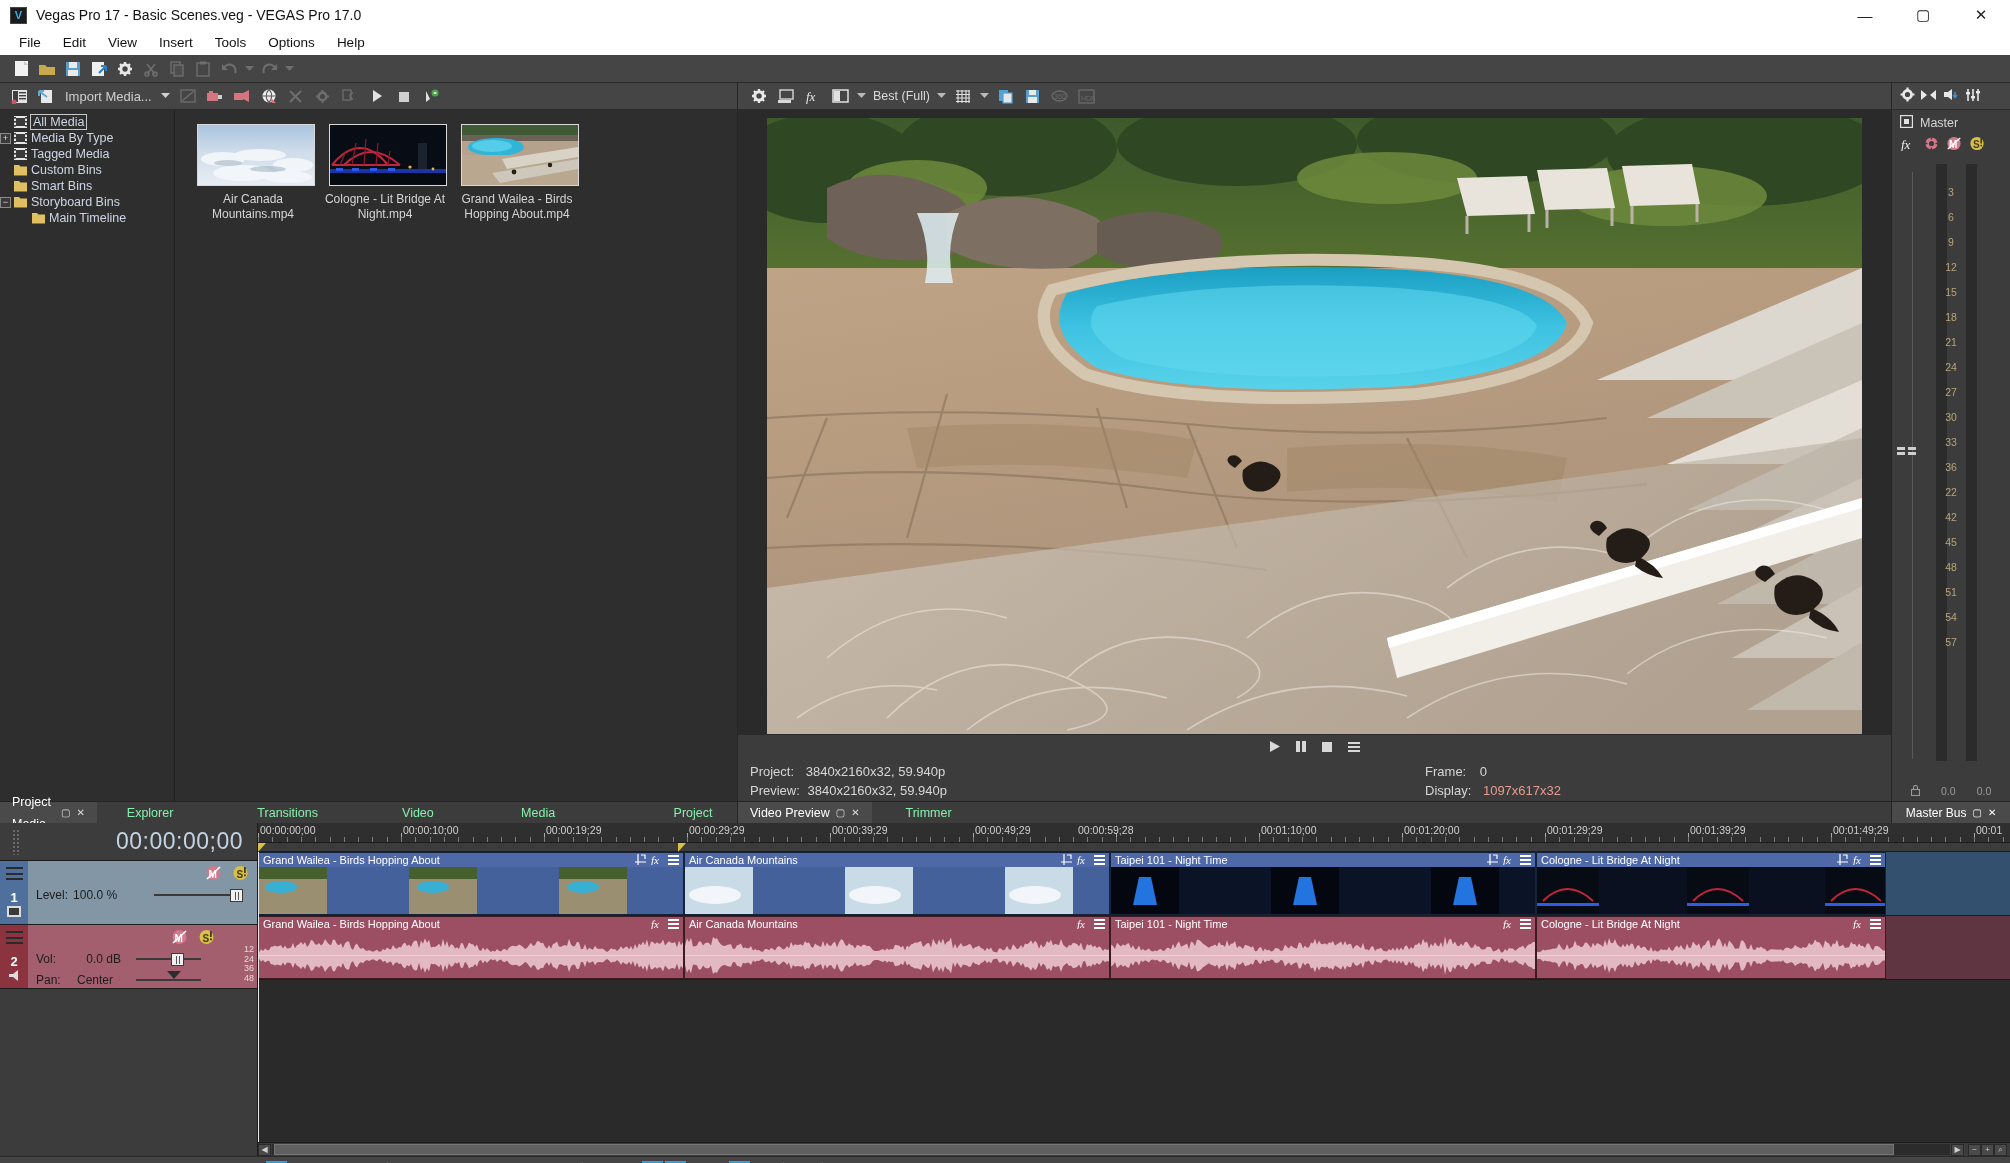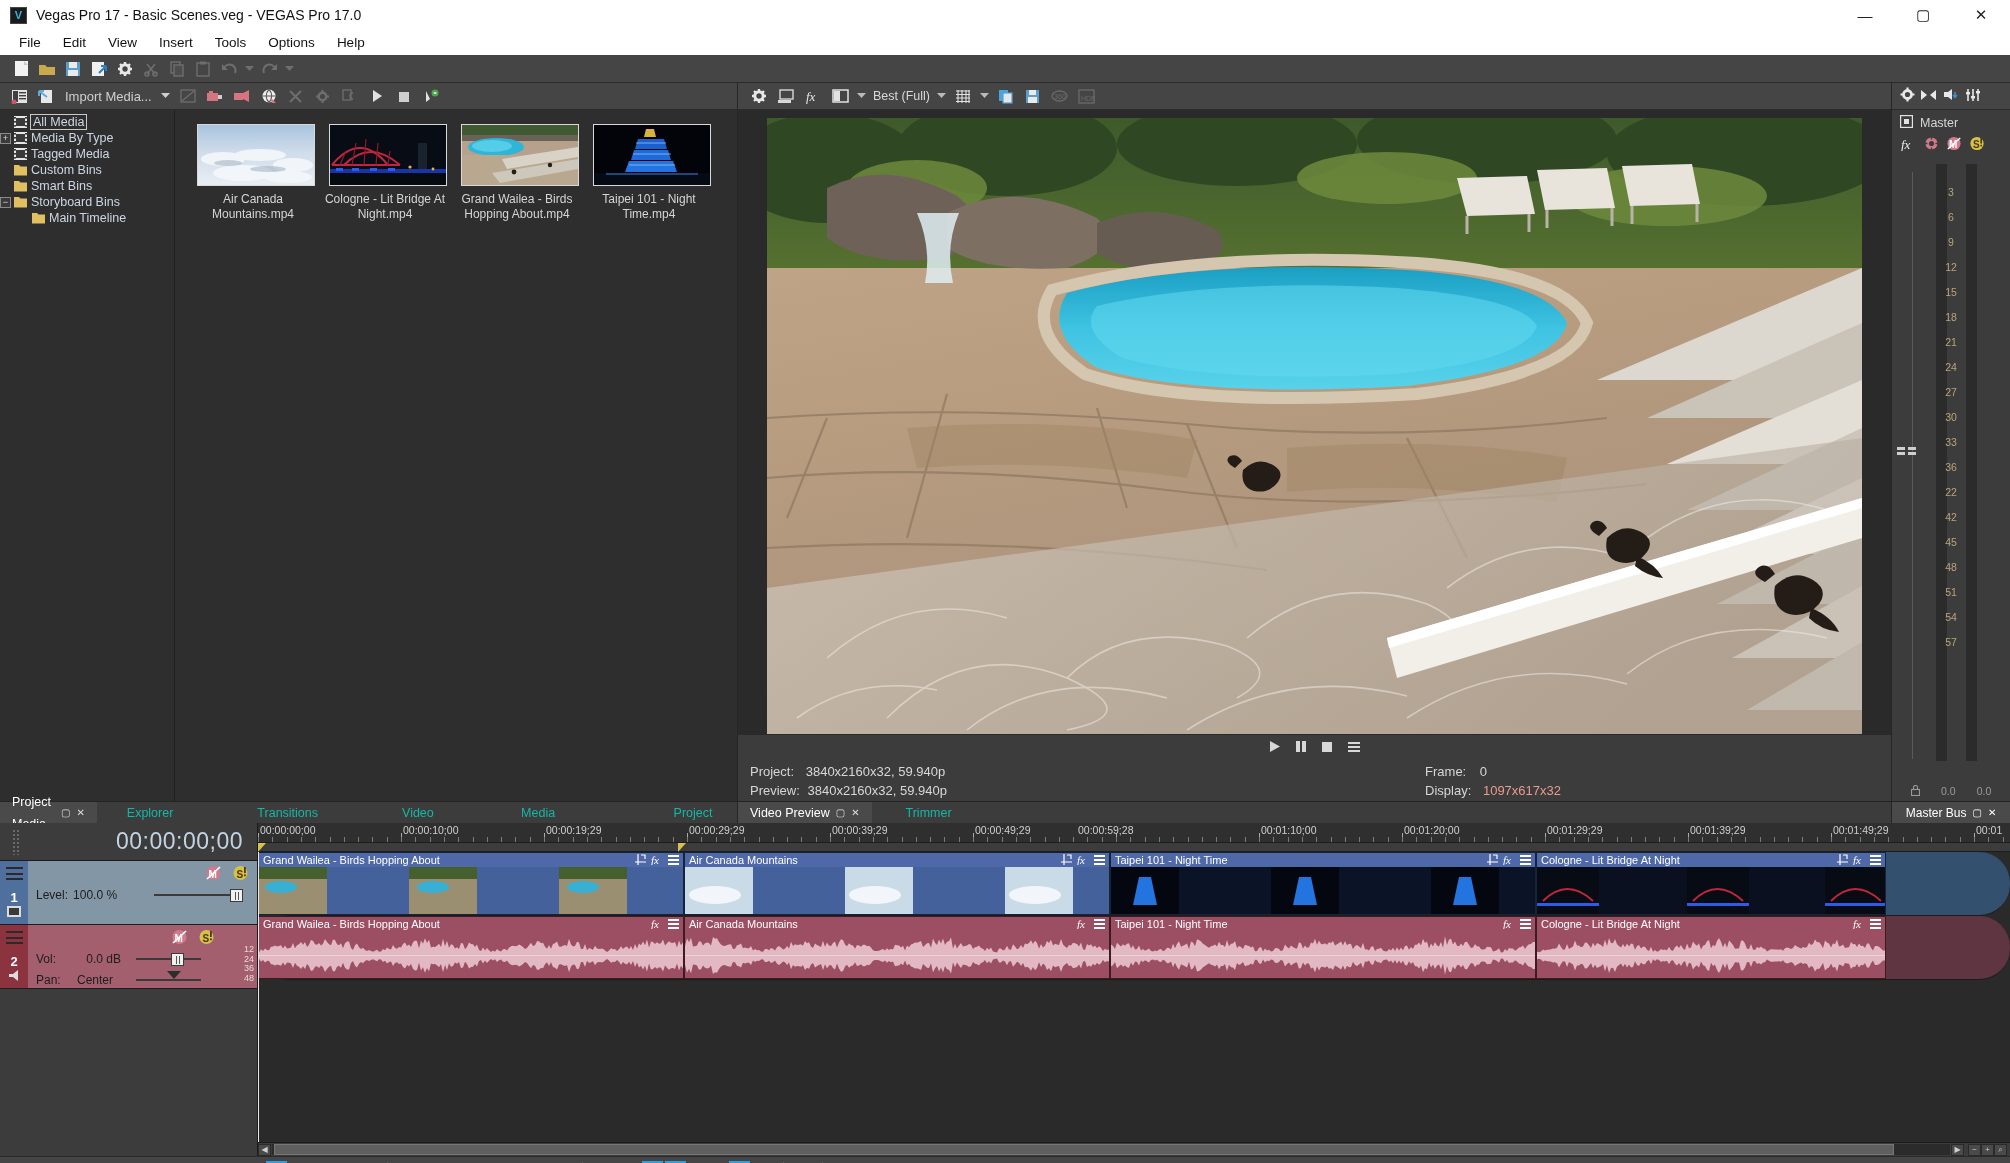--- a/index.html
+++ b/index.html
@@ -52,21 +52,21 @@
 
   .medialist { flex:1; background:#2e2e2e; padding:14px 0 0 12px; display:flex;
      flex-wrap:wrap; align-content:flex-start; gap:4px; }
   .mitem { width:128px; display:flex; flex-direction:column; align-items:flex-end; }
   .mthumb { width:118px; height:62px; border:1px solid #d8d8d8; overflow:hidden; }
   .mname { margin-top:6px; text-align:center; font-size:12px; color:#d5d5d5;
      line-height:1.25; width:124px; }
 
   .tabstrip { height:22px; background:#3c3c3c; display:flex; align-items:center;
      border-top:1px solid #242424; font-size:12.5px; }
-  .tab { padding:0 12px; height:22px; line-height:22px; color:#14b8a6; }
+  .tab { padding:0 12px; height:22px; line-height:22px; color:#86efac; }
   .tab.active { background:#4a4a4a; color:#fff; display:flex; align-items:center;
      gap:6px; }
   .tab .mini { font-size:10px; color:#ddd; }
 
   
   .previewpane { flex:1; background:#3c3c3c; display:flex; flex-direction:column;
      border-right:1px solid #262626; }
   .pvtoolbar { height:27px; background:#454545; display:flex; align-items:center;
      gap:3px; padding-left:9px; border-bottom:1px solid #2b2b2b; }
   .pvqual { color:#d9d9d9; font-size:12.5px; padding:0 2px; }
@@ -144,21 +144,21 @@
      position:relative; }
   .ruler { height:20px; background:#2f2f2f; position:relative; overflow:hidden;
      border-bottom:1px solid #1c1c1c; }
   .rtick { position:absolute; bottom:0; width:1px; height:5px; background:#7c7c7c; }
   .rtick.maj { height:9px; background:#aaa; }
   .rlabel { position:absolute; top:1px; font-size:10.5px; color:#cfcfcf;
      white-space:nowrap; }
   .markerbar { height:9px; background:#3c3c3c; position:relative;
      border-bottom:1px solid #1c1c1c; }
   .tracksarea { flex:1; background:#2a2a2a; position:relative; overflow:hidden; }
-  .trackrow { position:relative; border-bottom:1px solid #1c1c1c;border-radius:31px; }
+  .trackrow { position:relative; border-bottom:1px solid #1c1c1c; }
   .trackrow.video { height:64px; background:#34506f; }
   .trackrow.audio { height:64px; background:#5e3540; }
   .clip { position:absolute; top:0; bottom:0; border:1px solid #16243a;
      overflow:hidden; }
   .clip.vid { background:#4f68a8; }
   .clip.aud { background:#9c4f63; border-color:#3b1c23; }
   .cliphdr { height:14px; display:flex; align-items:center; padding-left:4px;
      font-size:11px; color:#ffffff; position:relative; }
   .clip.vid .cliphdr { background:#4f68a8; }
   .clip.aud .cliphdr { background:#9c4f63; }
@@ -510,36 +510,20 @@
               <path d="M0 10 h116 v6 H0 Z" fill="#6b6257"></path>
               <ellipse cx="34" cy="22" rx="28" ry="9" fill="#2fb5d8"></ellipse>
               <ellipse cx="30" cy="21" rx="20" ry="6" fill="#56cde8"></ellipse>
               <path d="M0 30 h116 v30 H0 Z" fill="#b9a78f"></path>
               <path d="M40 34 L116 22 L116 32 L45 44 Z" fill="#d8d3c6"></path>
               <path d="M30 48 L116 34 L116 44 L38 58 Z" fill="#cdc8bb"></path>
               <circle cx="52" cy="47" r="2.4" fill="#241c16"></circle>
               <circle cx="88" cy="40" r="2.2" fill="#241c16"></circle>
             </svg></div>
           <div class="mname">Grand Wailea - Birds Hopping About.mp4</div>
-        </div>
-        <div class="mitem">
-          <div class="mthumb">
-            <svg width="116" height="60" viewBox="0 0 116 60" preserveAspectRatio="none">
-              <rect width="116" height="60" fill="#02040a"></rect>
-              <path d="M52 4 h8 l2 8 h-12 Z" fill="#d8b43c"></path>
-              <path d="M44 14 h26 l3 10 h-32 Z" fill="#1b5fd0"></path>
-              <path d="M40 25 h34 l3 10 h-40 Z" fill="#1f6ad8"></path>
-              <path d="M35 36 h44 l4 11 h-52 Z" fill="#2474e0"></path>
-              <g stroke="#8cc8f2" stroke-width="0.8">
-                  <path d="M42 18 h30M39 29 h38M35 40 h46"></path>
-                </g>
-              <rect x="0" y="48" width="116" height="12" fill="#060a14"></rect>
-              <rect x="12" y="48" width="92" height="2" fill="#2b5fa8" opacity="0.7"></rect>
-            </svg></div>
-          <div class="mname">Taipei 101 - Night Time.mp4</div>
         </div>
       </div>
     </div>
 
     <div class="tabstrip">
       <div class="tab active">
         <span>Project Media</span>
         <span class="mini">▢</span>
         <span class="mini">✕</span>
       </div>

